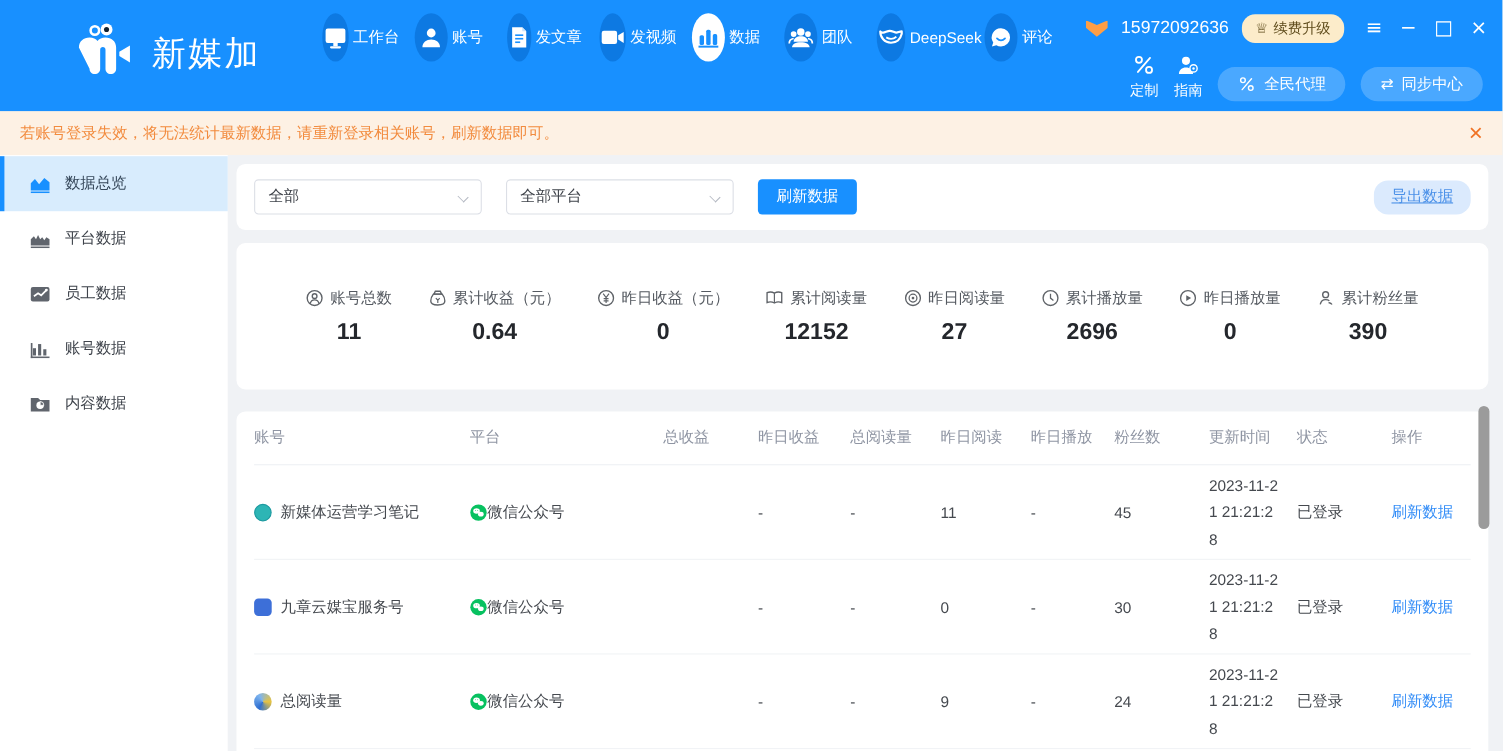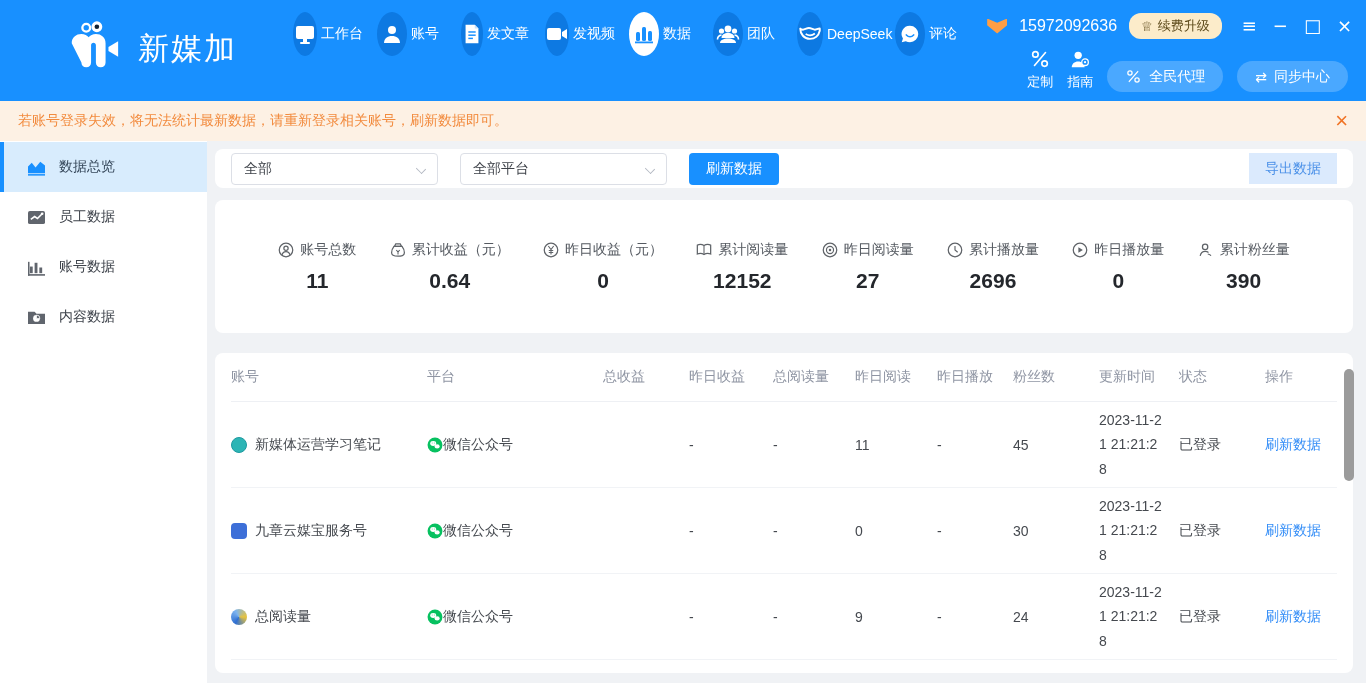--- a/index.html
+++ b/index.html
@@ -39,25 +39,25 @@
   .main { display:flex; width:1366px; height:542px; }
   .sidebar { width:207px; background:#ffffff; padding-top:1px; flex-shrink:0; }
   .side-item { height:50px; display:flex; align-items:center; gap:13px; padding-left:23px; font-size:14px; color:#3e434b; cursor:pointer; border-left:4px solid transparent; }
   .side-item.active { background:#d8ecfd; border-left-color:#1890ff; color:#35475a; }
   .side-icon { width:19px; height:17px; }
 
   .content { position:relative; flex:1; padding:8px 13px 0 8px; overflow:hidden; }
   .card { background:#fff; border-radius:8px; }
 
   
-  .filters { height:39px; display:flex; align-items:center; padding:0 16px; gap:22px; margin-bottom:12px; }
+  .filters { height:60px; display:flex; align-items:center; padding:0 16px; gap:22px; margin-bottom:12px; }
   .select { position:relative; width:207px; height:32px; border:1px solid #dcdfe6; border-radius:4px; display:flex; align-items:center; padding:0 12px; font-size:14px; color:#3f434a; cursor:pointer; background:#fff; }
   .select .caret { position:absolute; right:12px; top:11px; width:8px; height:8px; border-right:1.5px solid #b3b8c2; border-bottom:1.5px solid #b3b8c2; transform:rotate(45deg) scaleY(.8); }
   .btn-primary { height:32px; padding:0 17px; background:#1890ff; color:#fff; border:none; border-radius:4px; font-size:14px; cursor:pointer; }
-  .btn-light { margin-left:auto; height:31px; padding:0 16px; background:#dbeafd; color:#4a90e8; border:none; border-radius:0; font-size:14px; cursor:pointer; }
+  .btn-light { margin-left:auto; height:31px; padding:0 16px; background:#dbeafd; color:#4a90e8; border:none; border-radius:13px; font-size:14px; cursor:pointer;text-decoration:underline; }
 
   
   .stats { height:133px; display:flex; align-items:center; justify-content:space-evenly; padding:0 30px; margin-bottom:20px; }
   .stat { display:flex; flex-direction:column; align-items:center; gap:10px; }
   .stat-top { display:flex; align-items:center; gap:6px; font-size:14px; color:#555a61; white-space:nowrap; }
   .stat-val { font-size:21px; font-weight:bold; color:#24272c; }
 
   
   .table-card { padding:0 16px; min-height:320px; }
   .trow { display:grid; grid-template-columns:196px 176px 86px 84px 82px 82px 76px 86px 80px 86px 1fr; align-items:center; }
@@ -338,20 +338,26 @@
 <div class="main">
   <div class="sidebar">
     <div class="side-item active">
       <svg class="side-icon" style="color:#1890ff">
           <use href="#s-area"></use>
         </svg>
       <span>数据总览</span>
     </div>
     <div class="side-item">
       <svg class="side-icon" style="color:#60656d">
+          <use href="#s-mountain"></use>
+        </svg>
+      <span>平台数据</span>
+    </div>
+    <div class="side-item">
+      <svg class="side-icon" style="color:#60656d">
           <use href="#s-staff"></use>
         </svg>
       <span>员工数据</span>
     </div>
     <div class="side-item">
       <svg class="side-icon" style="color:#60656d">
           <use href="#s-bars"></use>
         </svg>
       <span>账号数据</span>
     </div>

